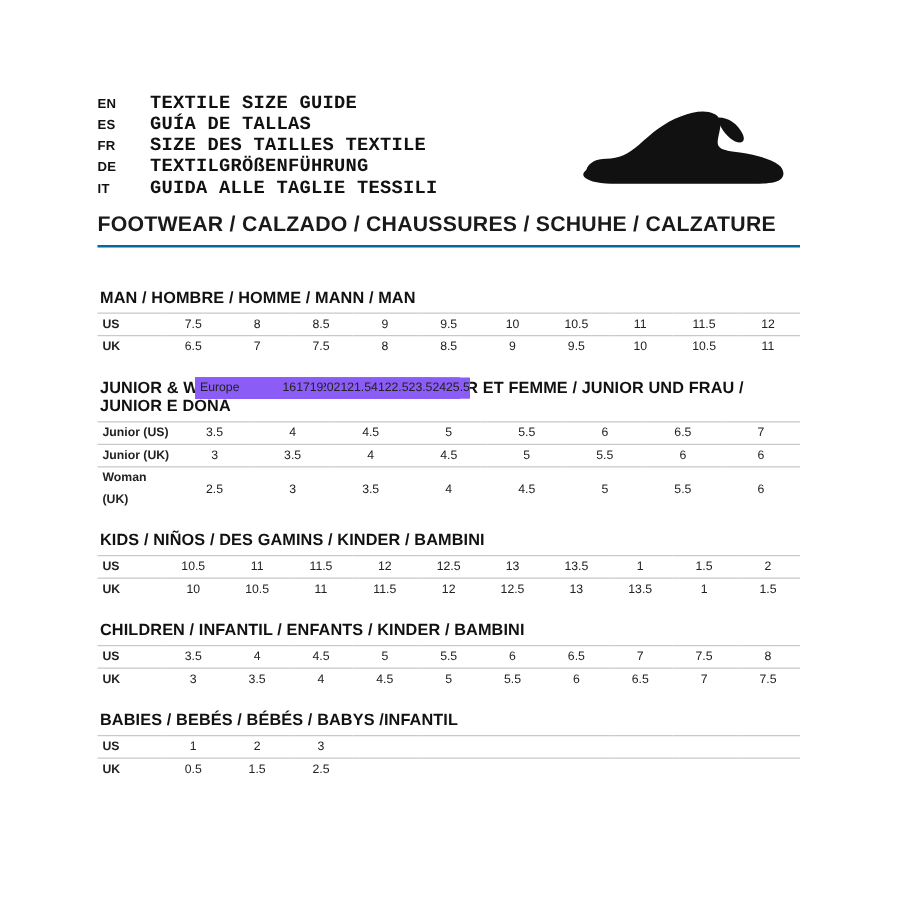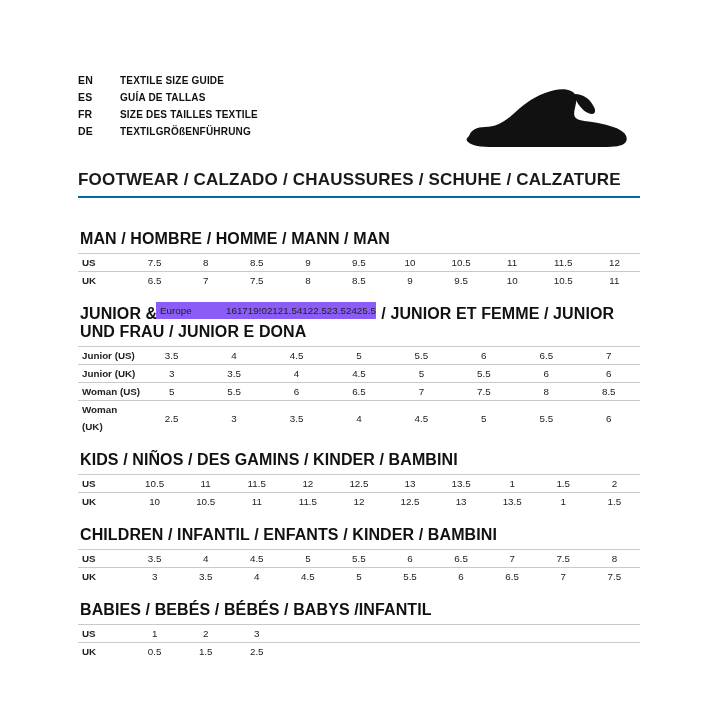--- a/index.html
+++ b/index.html
@@ -36,24 +36,25 @@
     height: 17px;
   }
   .lang-code {
     width: 42px;
     font-size: 10.5px;
     font-weight: bold;
     letter-spacing: 0.2px;
     color: #111;
   }
   .lang-title {
-    font-size: 10px;
+    font-size: 15px;
     font-weight: bold;
     letter-spacing: 0.2px;
     color: #111;
+    font-family: Liberation Mono, monospace;
   }
   .shoe-art {
     position: absolute;
     left: 455px;
     top: 80px;
     width: 185px;
     height: 80px;
   }
   .category-line {
     position: absolute;
@@ -70,21 +71,21 @@
   .tables {
     position: absolute;
     left: 78px;
     top: 228px;
     width: 562px;
   }
   .block {
     margin-bottom: 14px;
   }
   .block-title {
-    font-size: 16px;
+    font-size: 13px;
     font-weight: bold;
     letter-spacing: 0.1px;
     padding: 2px 0 5px 2px;
     color: #111;
   }
   table.size {
     border-collapse: collapse;
     table-layout: fixed;
     width: 562px;
     font-size: 10px;
@@ -136,20 +137,24 @@
         <span class="lang-title">GUÍA DE TALLAS</span>
       </div>
       <div class="lang-row">
         <span class="lang-code">FR</span>
         <span class="lang-title">SIZE DES TAILLES TEXTILE</span>
       </div>
       <div class="lang-row">
         <span class="lang-code">DE</span>
         <span class="lang-title">TEXTILGRÖßENFÜHRUNG</span>
       </div>
+      <div class="lang-row">
+        <span class="lang-code">IT</span>
+        <span class="lang-title">GUIDA ALLE TAGLIE TESSILI</span>
+      </div>
     </div>
   </div>
 
   <div class="shoe-art">
     <svg viewBox="0 0 185 80" width="185" height="80" aria-hidden="true">
       <path d="M14 56 C16 50 22 47 30 47 C40 47 48 43 56 36 C66 27 76 18 90 13 C100 9 110 8 116 11 C121 13 122 18 121 23 C120 29 118 34 120 37 C122 40 128 41 137 42 C150 44 162 47 168 52 C172 55 173 60 170 63 C167 66 160 67 148 67 L34 67 C22 67 14 64 12 61 C11 59 12 58 14 56 Z" fill="#111111"></path>
       <path d="M120 14 C128 14 135 19 139 27 C141 31 140 34 137 34 C132 34 126 29 122 22 C120 18 118 14 120 14 Z" fill="#111111"></path>
     </svg>
   </div>
 
@@ -235,31 +240,20 @@
           <td>3</td>
           <td>3.5</td>
           <td>4</td>
           <td>4.5</td>
           <td>5</td>
           <td>5.5</td>
           <td>6</td>
           <td>6</td>
         </tr>
         <tr class="body divider">
-          <td class="rowhead">Woman (US)</td>
-          <td>5</td>
-          <td>5.5</td>
-          <td>6</td>
-          <td>6.5</td>
-          <td>7</td>
-          <td>7.5</td>
-          <td>8</td>
-          <td>8.5</td>
-        </tr>
-        <tr class="body divider">
           <td class="rowhead">Woman (UK)</td>
           <td>2.5</td>
           <td>3</td>
           <td>3.5</td>
           <td>4</td>
           <td>4.5</td>
           <td>5</td>
           <td>5.5</td>
           <td>6</td>
         </tr>

